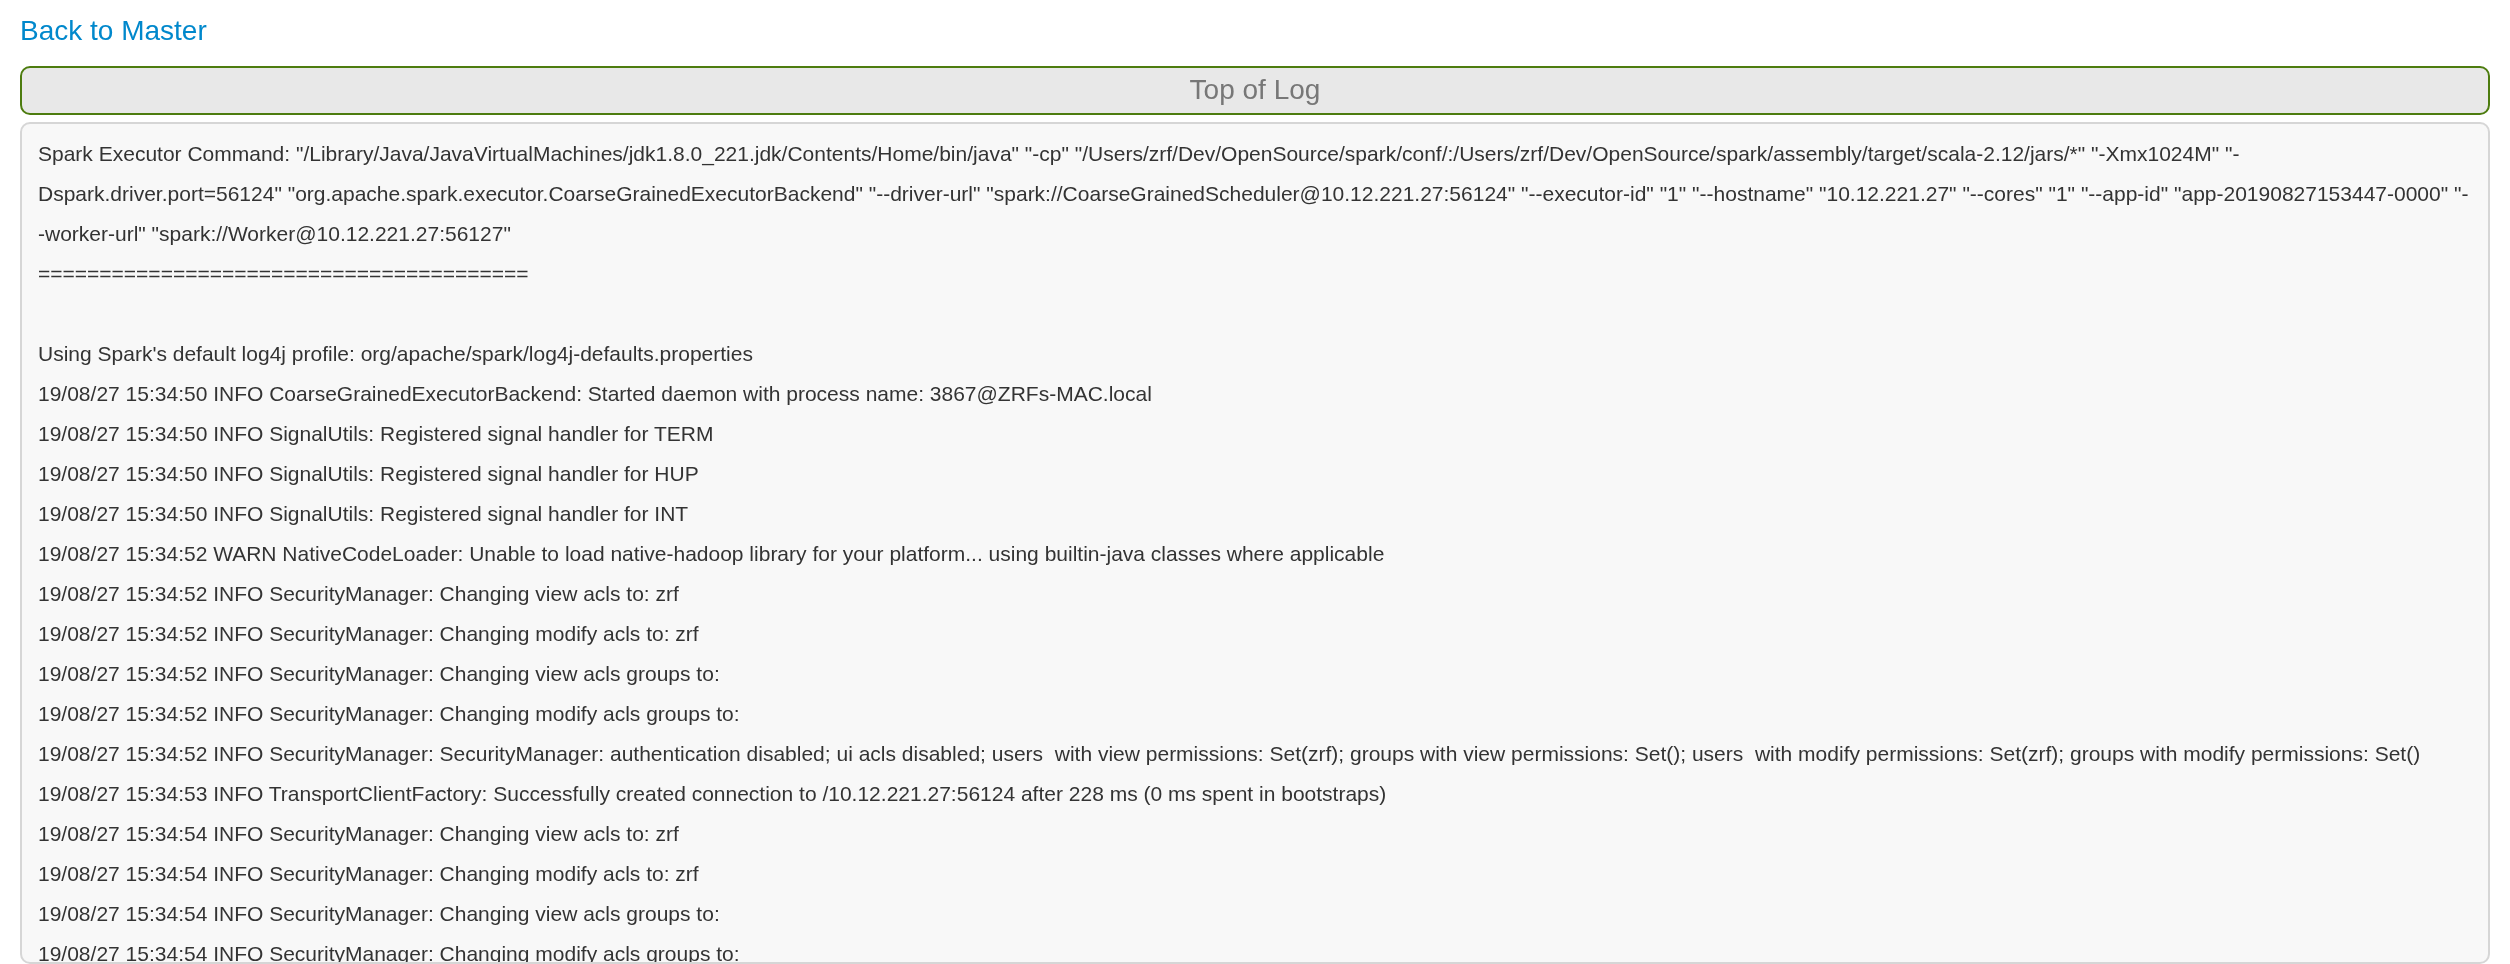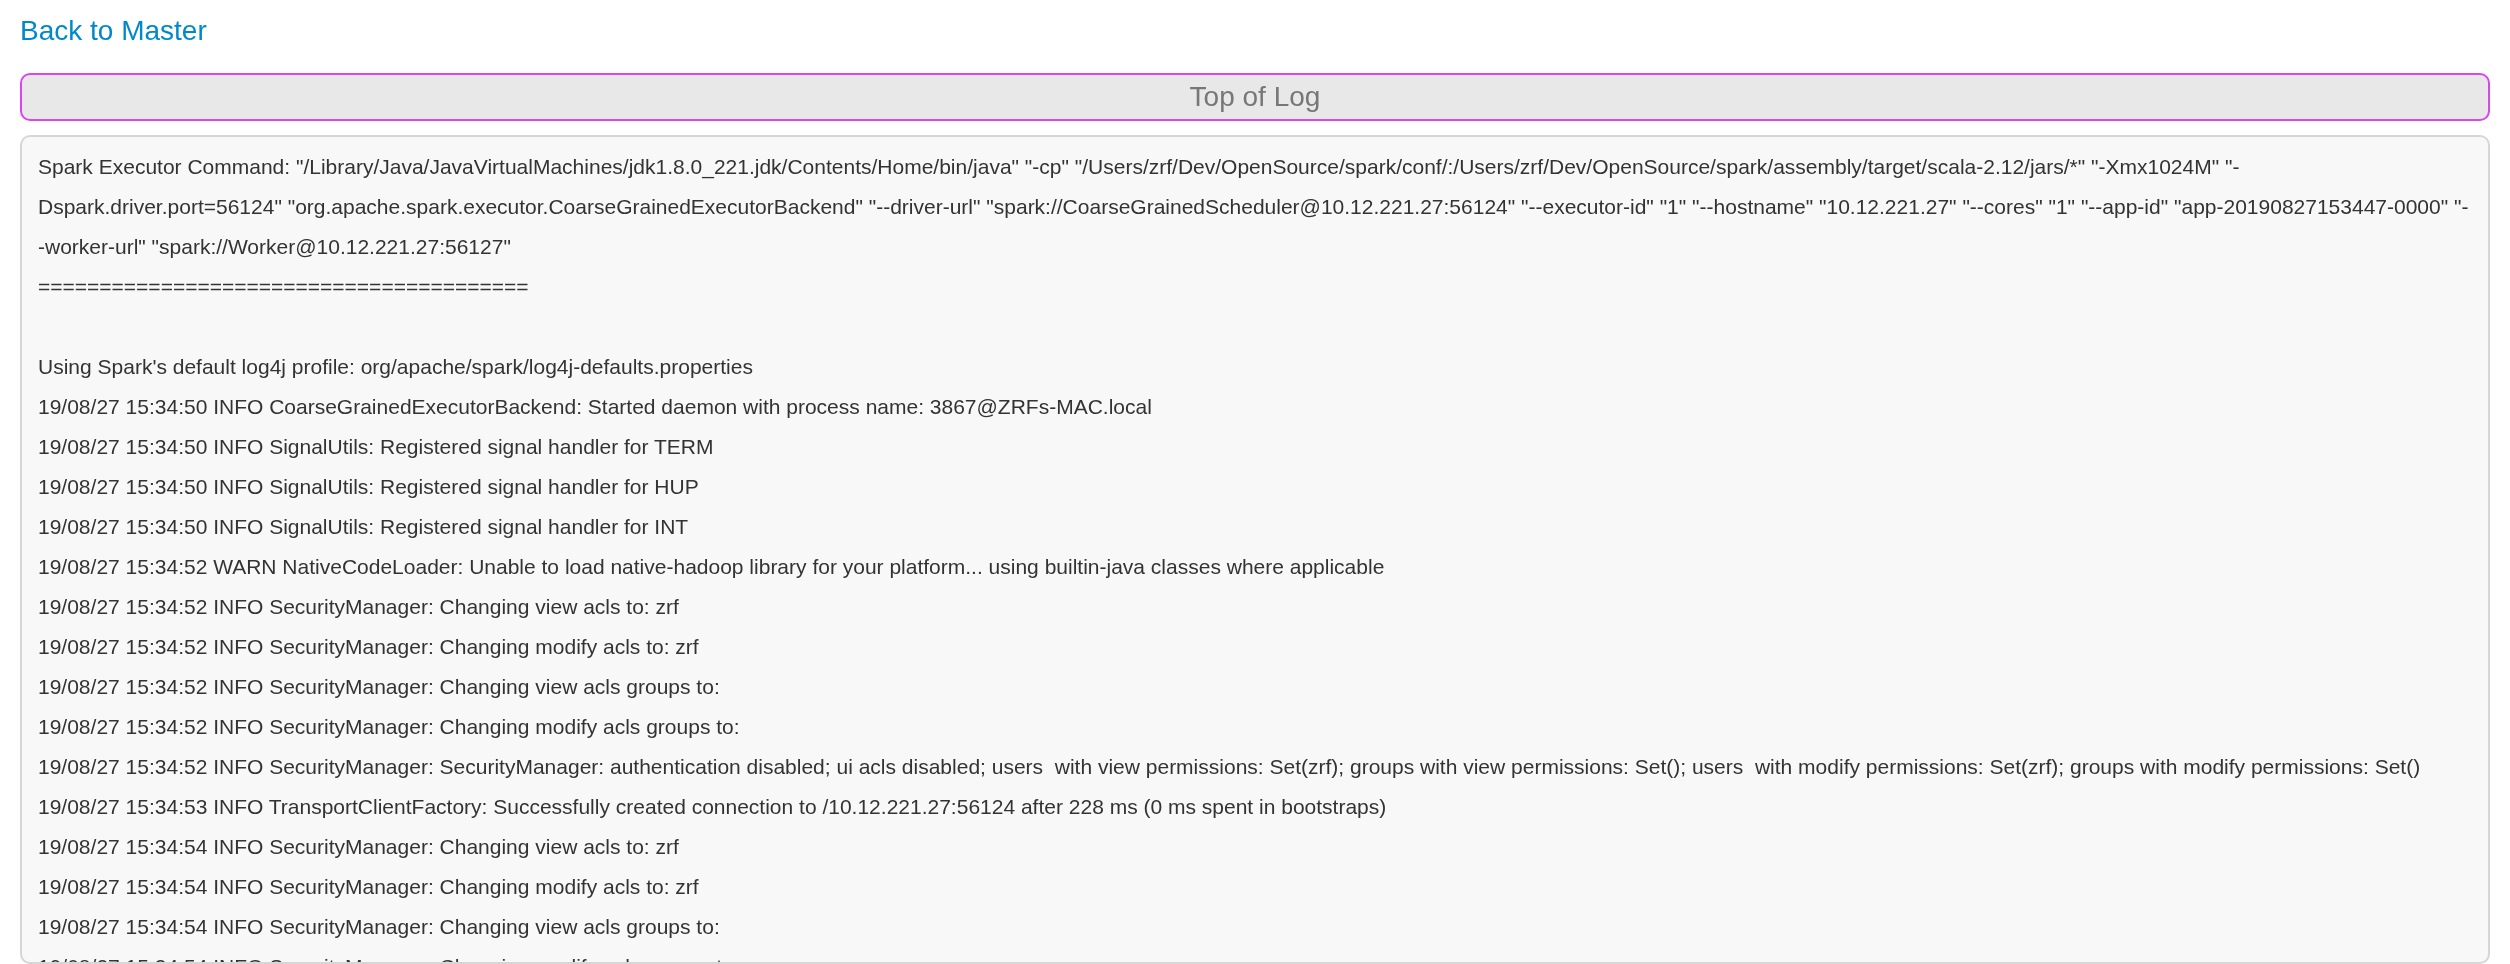--- a/index.html
+++ b/index.html
@@ -9,21 +9,20 @@
     overflow: hidden;
     background: #ffffff;
     font-family: "Liberation Sans", sans-serif;
     color: #333333;
   }
   .page {
     padding: 14px 20px 0 20px;
     height: 100%;
     display: flex;
     flex-direction: column;
-    gap: 7px;
   }
   .back-link {
     display: inline-block;
     align-self: flex-start;
     font-size: 28px;
     line-height: 34px;
     color: #0088cc;
     text-decoration: none;
     cursor: pointer;
   }
@@ -31,21 +30,21 @@
     margin-top: 26px;
     font-size: 29px;
     line-height: 34px;
     color: #2f2f2f;
   }
   .log-header-bar {
     margin-top: 18px;
     width: 100%;
     height: 52px;
     background: #e8e8e8;
-    border: 2px solid #d946ef;
+    border: 2px solid #4d7c0f;
     border-radius: 10px;
     display: flex;
     align-items: center;
     justify-content: center;
     font-size: 28px;
     color: #777777;
     font-family: "Liberation Sans", sans-serif;
     cursor: pointer;
   }
   .log-panel {

